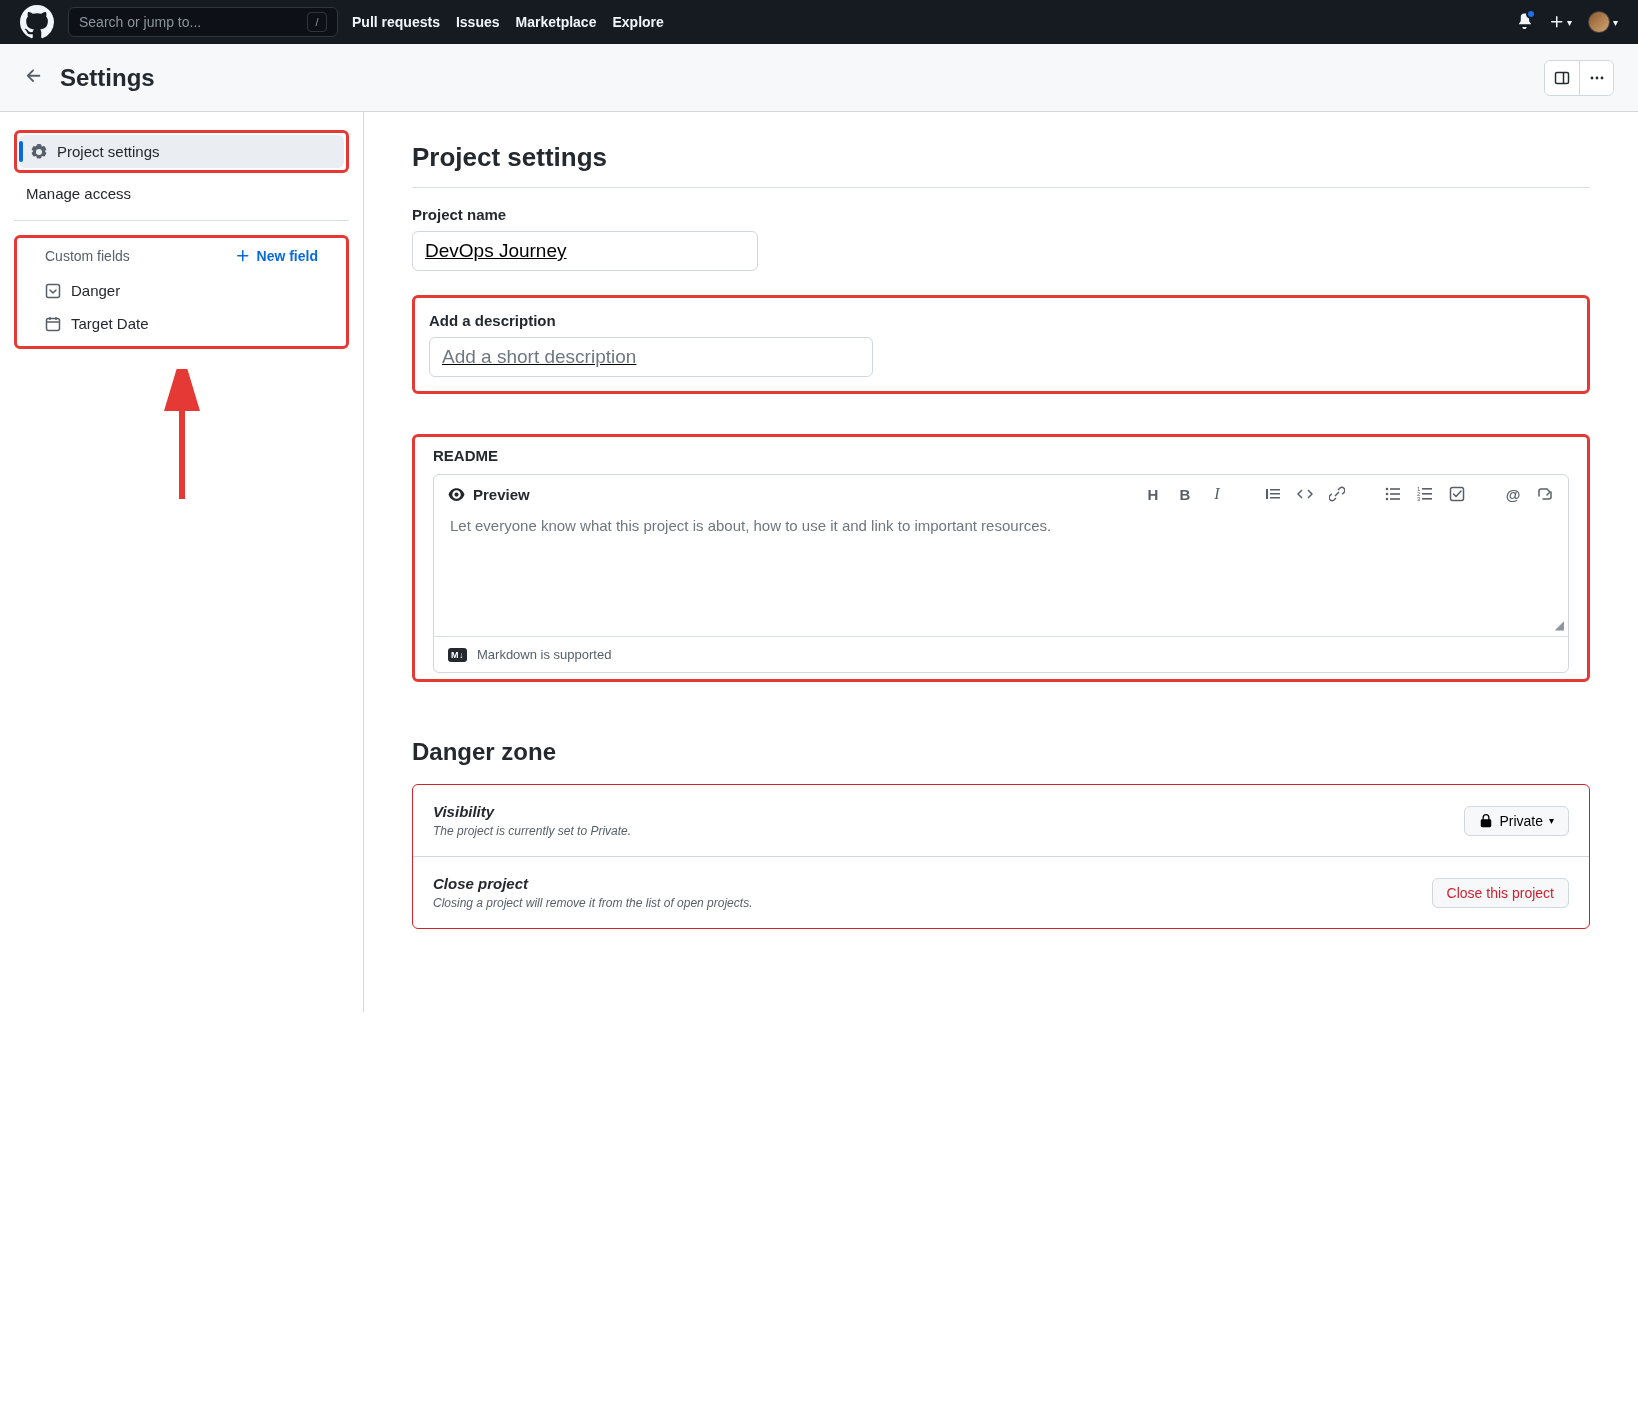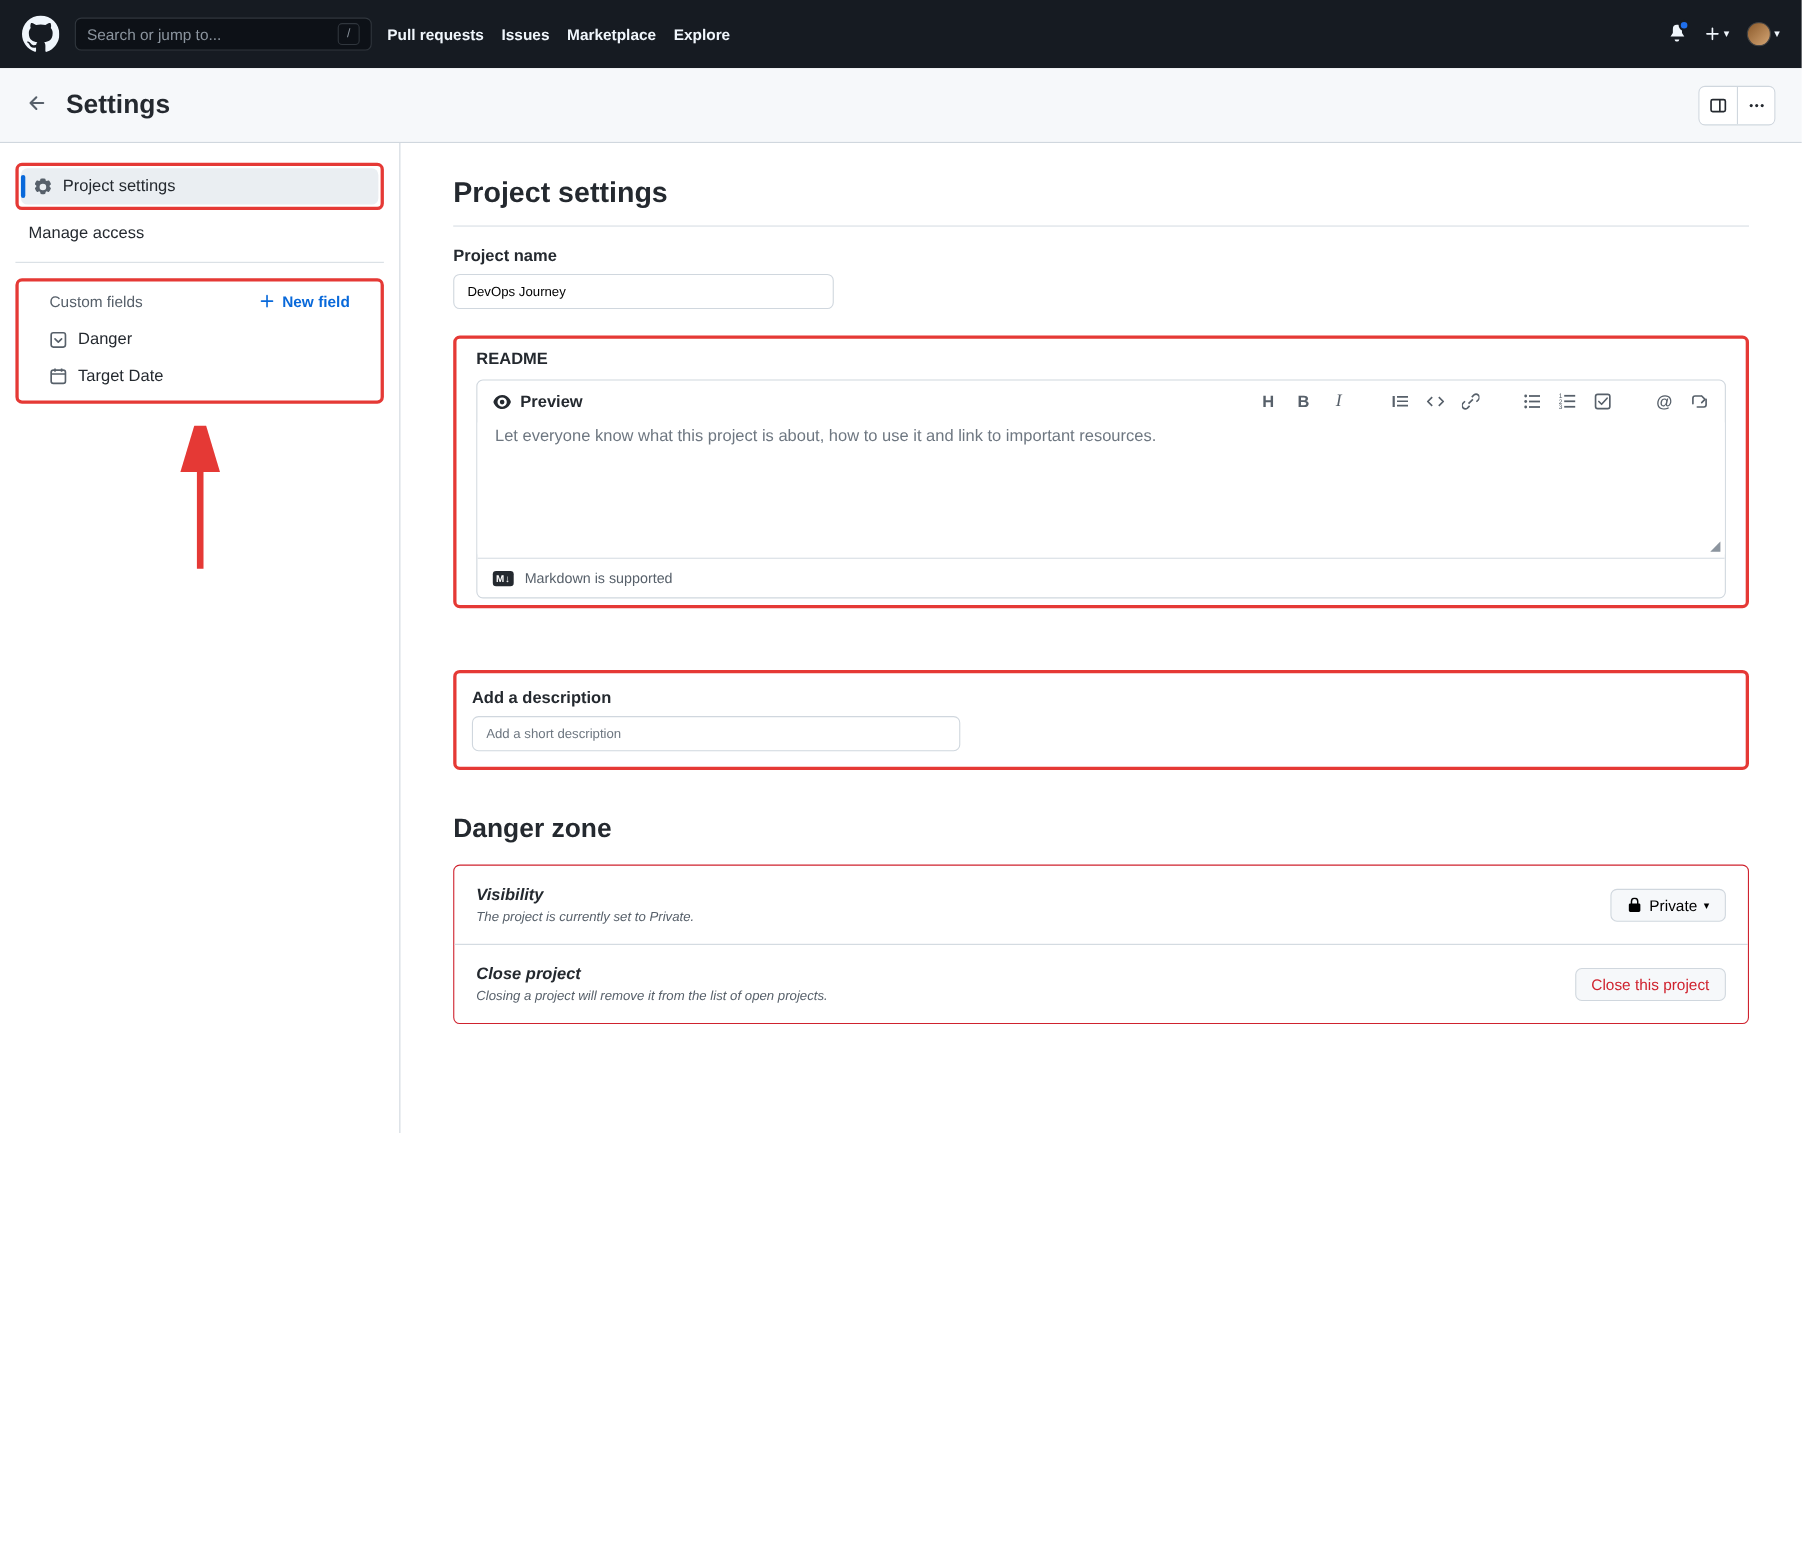--- a/index.html
+++ b/index.html
@@ -1,19 +1,19 @@
 <!DOCTYPE html>
 <html><head>
 <meta charset="utf-8">
 <style>
 * { margin: 0; padding: 0; box-sizing: border-box; }
 body { font-family: -apple-system, BlinkMacSystemFont, "Segoe UI", Helvetica, Arial, sans-serif; font-size: 14px; color: #24292f; background: #fff; }
 
 
-.gh-header { background: #161b22; height: 62px; display: flex; align-items: center; padding: 0 20px; gap: 14px; }
+.gh-header { background: #161b22; height: 44px; display: flex; align-items: center; padding: 0 20px; gap: 14px; }
 .gh-logo { width: 34px; height: 34px; color: #f0f6fc; }
 .gh-search { background: #0d1117; border: 1px solid #30363d; border-radius: 6px; height: 30px; width: 270px; display: flex; align-items: center; padding: 0 10px; color: #8b949e; position: relative; }
 .gh-search input { background: transparent; border: none; color: #c9d1d9; outline: none; flex: 1; font-size: 14px; }
 .gh-search input::placeholder { color: #8b949e; }
 .gh-search .slash { border: 1px solid #30363d; border-radius: 4px; width: 20px; height: 20px; display: flex; align-items: center; justify-content: center; font-size: 11px; color: #8b949e; }
 .gh-nav { display: flex; gap: 16px; }
 .gh-nav a { color: #f0f6fc; font-weight: 600; text-decoration: none; font-size: 14px; }
 .gh-header-right { margin-left: auto; display: flex; align-items: center; gap: 16px; color: #f0f6fc; }
 .gh-bell { position: relative; }
 .gh-bell .dot { position: absolute; top: -3px; right: -3px; width: 10px; height: 10px; background: #1f6feb; border-radius: 50%; border: 2px solid #161b22; }
@@ -49,21 +49,21 @@
 .hl-side1 { padding: 2px; margin-bottom: 4px; }
 .hl-side2 { padding: 6px 16px; }
 .hl-desc { padding: 14px; margin-bottom: 40px; }
 .hl-readme { padding: 10px 0 6px; margin-bottom: 56px; }
 .arrow-svg { display: block; margin: 20px auto; }
 
 
 .main h1 { font-size: 26px; font-weight: 600; margin-bottom: 14px; }
 .hr { border-top: 1px solid #d8dee4; margin-bottom: 18px; }
 .field-label { font-weight: 600; font-size: 15px; margin-bottom: 8px; display: block; }
-.text-input { border: 1px solid #d0d7de; border-radius: 6px; padding: 8px 12px; font-size: 12px; width: 346px; background: #fff; }
+.text-input { border: 1px solid #d0d7de; border-radius: 6px; padding: 8px 12px; font-size: 19px; width: 346px; background: #fff; text-decoration: underline; }
 .text-input.wide { width: 444px; }
 .text-input::placeholder { color: #6e7781; }
 .field-block { margin-bottom: 24px; }
 
 
 .readme-label { font-weight: 600; font-size: 15px; margin: 0 18px 10px; }
 .readme-box { border: 1px solid #d0d7de; border-radius: 6px; margin: 0 18px; overflow: hidden; }
 .readme-toolbar { display: flex; align-items: center; padding: 10px 14px; gap: 10px; }
 .preview-btn { display: flex; align-items: center; gap: 8px; font-weight: 600; font-size: 15px; cursor: pointer; }
 .tb-spacer { flex: 1; }
@@ -212,20 +212,25 @@
 
   <div class="main">
     <h1>Project settings</h1>
     <div class="hr"></div>
 
     <div class="field-block">
       <label class="field-label">Project name</label>
       <input class="text-input" value="DevOps Journey" style="">
     </div>
 
+    <div class="hl hl-desc">
+      <label class="field-label">Add a description</label>
+      <input class="text-input wide" placeholder="Add a short description" style="">
+    </div>
+
     <div class="hl hl-readme">
       <div class="readme-label">README</div>
       <div class="readme-box">
         <div class="readme-toolbar">
           <div class="preview-btn">
             <svg width="17" height="17" viewBox="0 0 16 16" fill="currentColor">
                 <path d="M8 2c3.5 0 6.5 2.5 7.5 6-1 3.5-4 6-7.5 6S1.5 11.5.5 8C1.5 4.5 4.5 2 8 2zm0 2a4 4 0 100 8 4 4 0 000-8zm0 2a2 2 0 110 4 2 2 0 010-4z"></path>
               </svg>
             <span>Preview</span>
           </div>
@@ -305,25 +310,20 @@
           <textarea class="readme-textarea" placeholder="Let everyone know what this project is about, how to use it and link to important resources." style=""></textarea>
           <div class="resize-grip">◢</div>
         </div>
         <div class="readme-footer">
           <span class="md-badge">M↓</span>
           <span>Markdown is supported</span>
         </div>
       </div>
     </div>
 
-    <div class="hl hl-desc">
-      <label class="field-label">Add a description</label>
-      <input class="text-input wide" placeholder="Add a short description" style="">
-    </div>
-
     <h2 class="danger-title">Danger zone</h2>
     <div class="danger-box">
       <div class="danger-row">
         <div class="danger-text">
           <div class="dt-title">Visibility</div>
           <div class="dt-desc">The project is currently set to Private.</div>
         </div>
         <button class="btn">
           <svg viewBox="0 0 16 16" fill="currentColor">
               <path d="M4 6V4a4 4 0 118 0v2h.5A1.5 1.5 0 0114 7.5v6A1.5 1.5 0 0112.5 15h-9A1.5 1.5 0 012 13.5v-6A1.5 1.5 0 013.5 6H4zm1.5 0h5V4a2.5 2.5 0 00-5 0v2z"></path>

